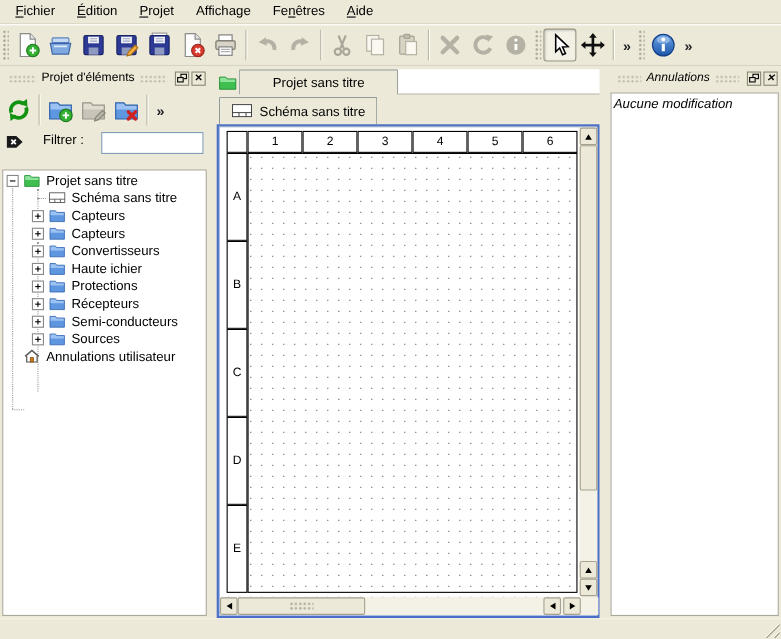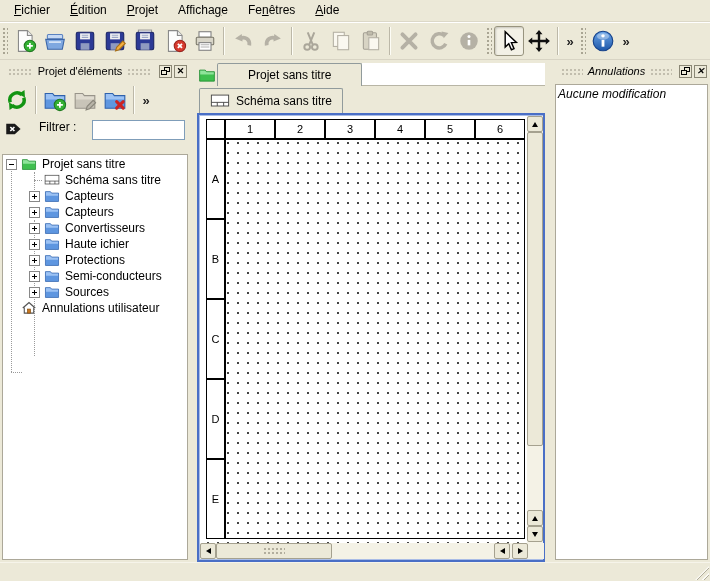--- a/index.html
+++ b/index.html
@@ -411,20 +411,34 @@
               <i class="h"></i>
               <i class="v"></i>
             </span>
             <span class="ticon">
               <svg width="16" height="16" viewBox="0 0 22 22">
                 <path d="M2 5h6.8l1.6 2H20v11.5H2z" fill="#5e96e0"></path>
                 <path d="M2 5h6.8l1.6 2H20v3.5H2z" fill="#9cc2f4"></path>
                 <path d="M2 5h6.8l1.6 2H20v11.5H2z" fill="none" stroke="#2f62ac"></path>
               </svg>
             </span>
+            <span class="tlabel">Récepteurs</span>
+          </div>
+          <div class="trow">
+            <span class="exp" style="margin-left: 26px;">
+              <i class="h"></i>
+              <i class="v"></i>
+            </span>
+            <span class="ticon">
+              <svg width="16" height="16" viewBox="0 0 22 22">
+                <path d="M2 5h6.8l1.6 2H20v11.5H2z" fill="#5e96e0"></path>
+                <path d="M2 5h6.8l1.6 2H20v3.5H2z" fill="#9cc2f4"></path>
+                <path d="M2 5h6.8l1.6 2H20v11.5H2z" fill="none" stroke="#2f62ac"></path>
+              </svg>
+            </span>
             <span class="tlabel">Semi-conducteurs</span>
           </div>
           <div class="trow">
             <span class="exp" style="margin-left: 26px;">
               <i class="h"></i>
               <i class="v"></i>
             </span>
             <span class="ticon">
               <svg width="16" height="16" viewBox="0 0 22 22">
                 <path d="M2 5h6.8l1.6 2H20v11.5H2z" fill="#5e96e0"></path>

